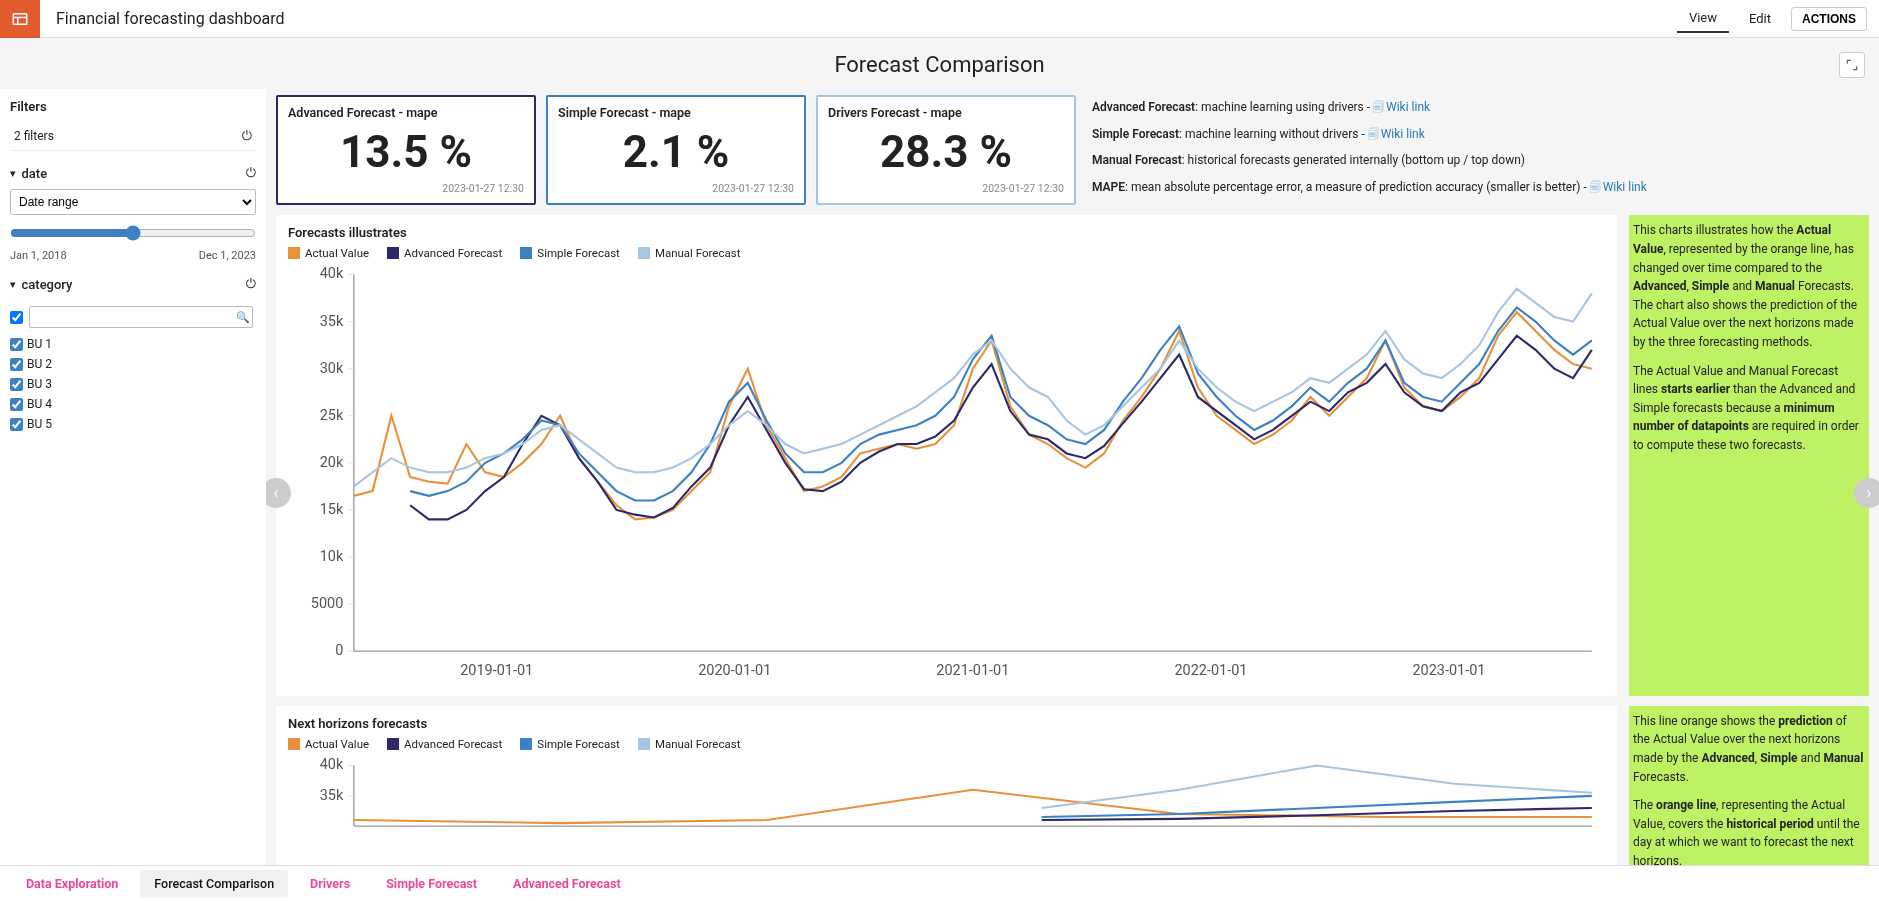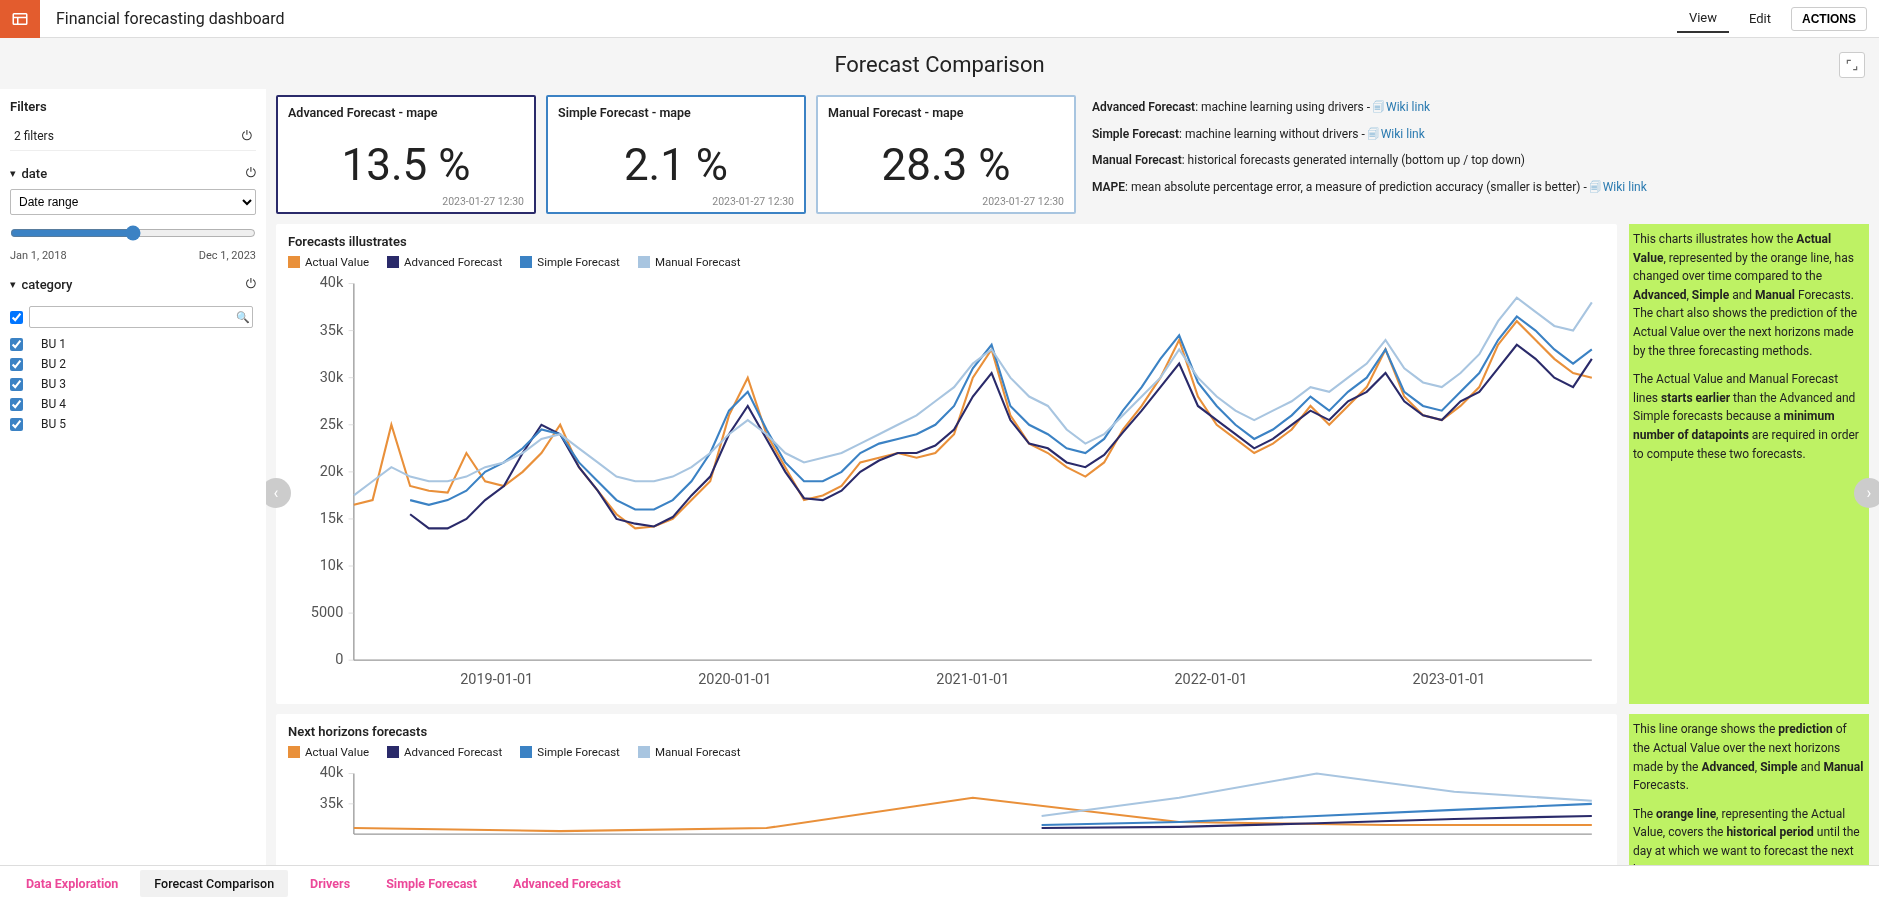--- a/index.html
+++ b/index.html
@@ -17,32 +17,32 @@
 .sidebar { width: 266px; background:#fff; padding:10px 10px; overflow:auto; }
 .sidebar h4 { font-size:13px; font-weight:600; margin-bottom:8px;}
 .filter-summary { display:flex; align-items:center; justify-content:space-between; font-size:12px; padding:6px 4px; border-bottom:1px solid #eee;}
 .filter-block { margin-top:14px; }
 .filter-head { display:flex; align-items:center; gap:6px; font-size:13px; font-weight:500; padding-bottom:8px;}
 .pwr { margin-left:auto; font-size:13px; color:#333; cursor:pointer;}
 .select { width:100%; font-size:12px; padding:4px; border:1px solid #bbb; background:#fff; border-radius:2px;}
 .slider { width:100%; margin-top:10px; accent-color:#3b82c4;}
 .range-labels { display:flex; justify-content:space-between; font-size:11px; color:#555; margin-top:4px;}
 .cat-search { width:calc(100% - 22px); border:1px solid #bbb; padding:3px 20px 3px 4px; font-size:12px; border-radius:2px;}
-.cat-row { display:flex; align-items:center; gap:18px; font-size:12px; padding:3px 0;}
+.cat-row { display:flex; align-items:center; gap:4px; font-size:12px; padding:3px 0;}
 .cat-row input { accent-color:#3b82c4;}
 .main { flex:1; overflow:auto; padding:6px 10px 10px 10px; position:relative;}
 .nav-circle { position:absolute; top:50%; width:30px; height:30px; border-radius:50%; background:#ccc; color:#fff; display:flex; align-items:center; justify-content:center; font-size:16px; cursor:pointer;}
 .nav-circle.left { left:-5px; } .nav-circle.right { right:-5px; }
 .top-row { display:flex; gap:10px;}
 .metric-card { flex:0 0 260px; border:2px solid; background:#fff; padding:8px 10px 4px; border-radius:2px; position:relative;}
 .metric-card.adv { border-color:#2a2a6a; }
 .metric-card.sim { border-color:#3b82c4; }
 .metric-card.man { border-color:#a8c5e0; }
 .metric-title { font-size:12.5px; font-weight:600;}
-.metric-val { font-size:44px; font-weight:400; text-align:center; padding:6px 0 4px;margin-top:13px;}
+.metric-val { font-size:44px; font-weight:700; text-align:center; padding:6px 0 4px;}
 .metric-ts { font-size:10.5px; text-align:right; color:#888;}
 .desc-panel { flex:1; font-size:12px; line-height:1.7; padding:2px 6px;}
 .desc-panel p { margin-bottom:6px;}
 .desc-panel b { font-weight:600;}
 .wiki { color:#2a7ab0; cursor:pointer; text-decoration:none;}
 .wiki-ic { font-size:11px; color:#6aa8d0; margin-right:2px;}
 .chart-row { display:flex; gap:12px; margin-top:10px;}
 .chart-panel { flex:1; background:#fff; padding:10px 12px 6px; border-radius:2px;}
 .chart-title { font-size:13px; font-weight:600; margin-bottom:6px;}
 .legend { display:flex; gap:18px; font-size:11.5px; margin-bottom:4px;}
@@ -158,21 +158,21 @@
         <div class="metric-title">Advanced Forecast - mape</div>
         <div class="metric-val">13.5 %</div>
         <div class="metric-ts">2023-01-27 12:30</div>
       </div>
       <div class="metric-card sim">
         <div class="metric-title">Simple Forecast - mape</div>
         <div class="metric-val">2.1 %</div>
         <div class="metric-ts">2023-01-27 12:30</div>
       </div>
       <div class="metric-card man">
-        <div class="metric-title">Manual Forecast - mape</div>
+        <div class="metric-title">Drivers Forecast - mape</div>
         <div class="metric-val">28.3 %</div>
         <div class="metric-ts">2023-01-27 12:30</div>
       </div>
       <div class="desc-panel">
         <p><b>Advanced Forecast</b><span>: machine learning using drivers - </span><span class="wiki-ic">🗐</span><a class="wiki">Wiki link</a></p>
         <p><b>Simple Forecast</b><span>: machine learning without drivers - </span><span class="wiki-ic">🗐</span><a class="wiki">Wiki link</a></p>
         <p><b>Manual Forecast</b><span>: historical forecasts generated internally (bottom up / top down)</span></p>
         <p><b>MAPE</b><span>: mean absolute percentage error, a measure of prediction accuracy (smaller is better) - </span><span class="wiki-ic">🗐</span><a class="wiki">Wiki link</a></p>
       </div>
     </div>

